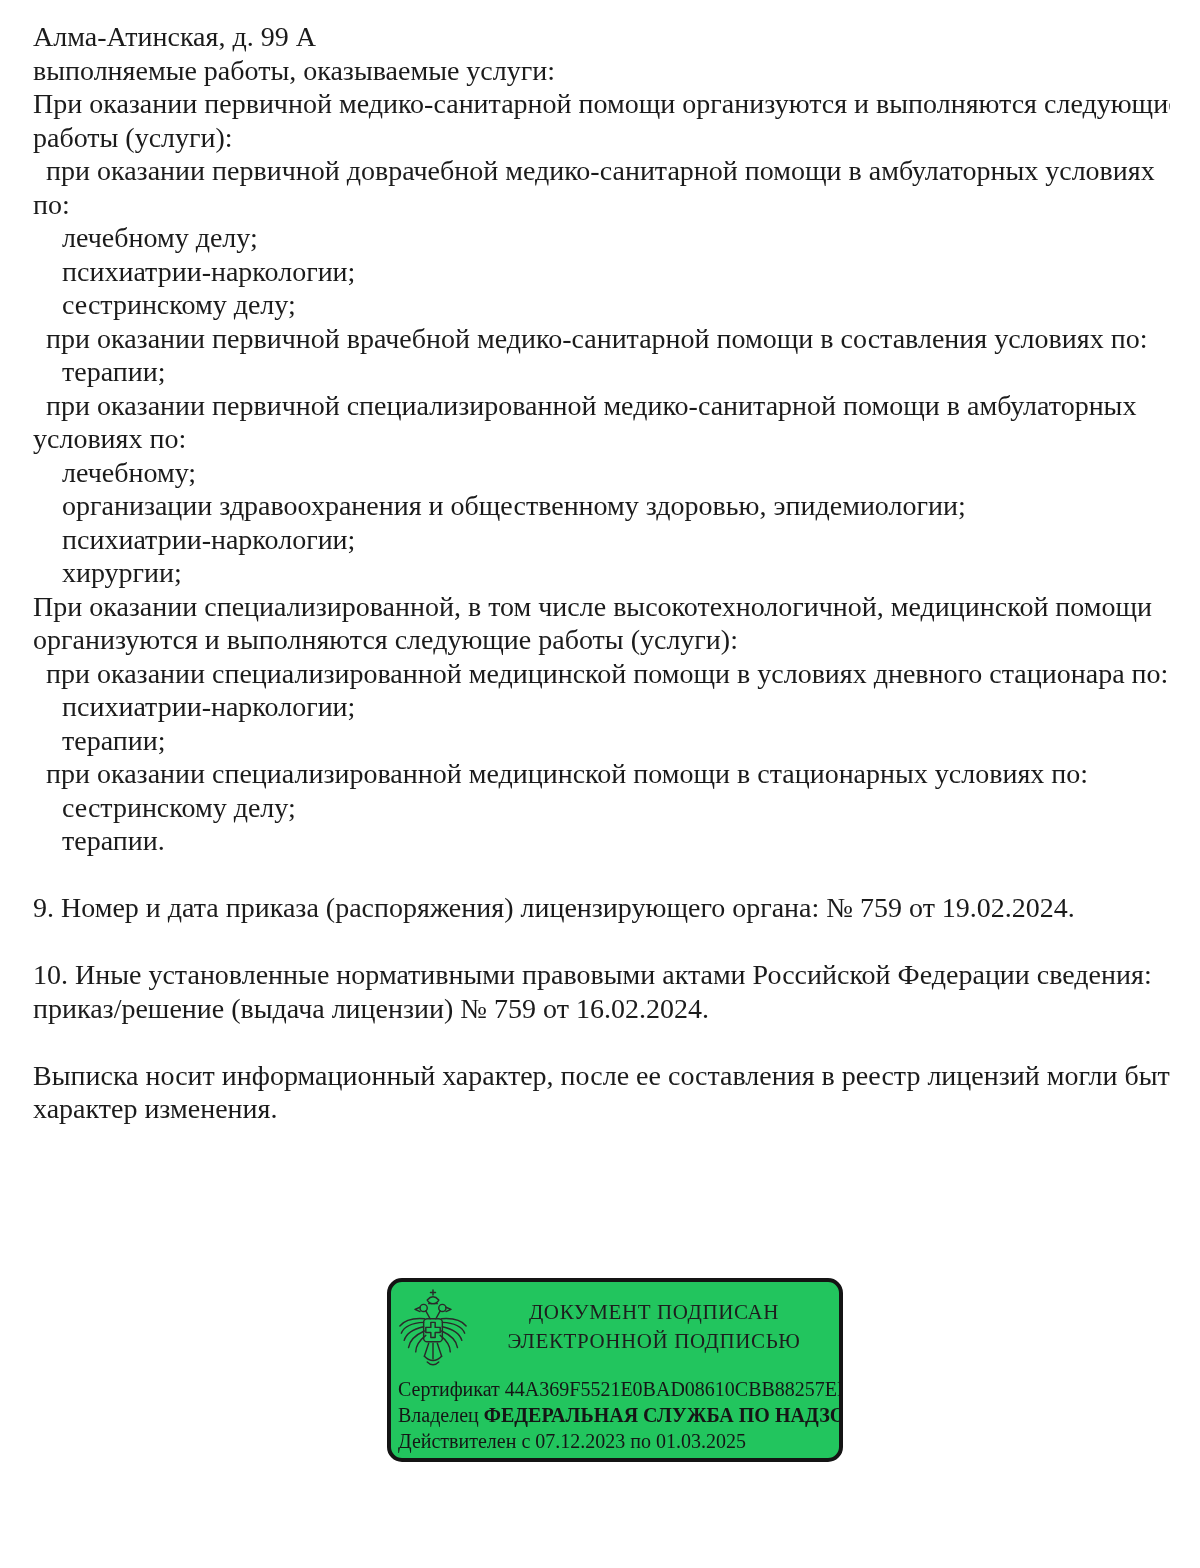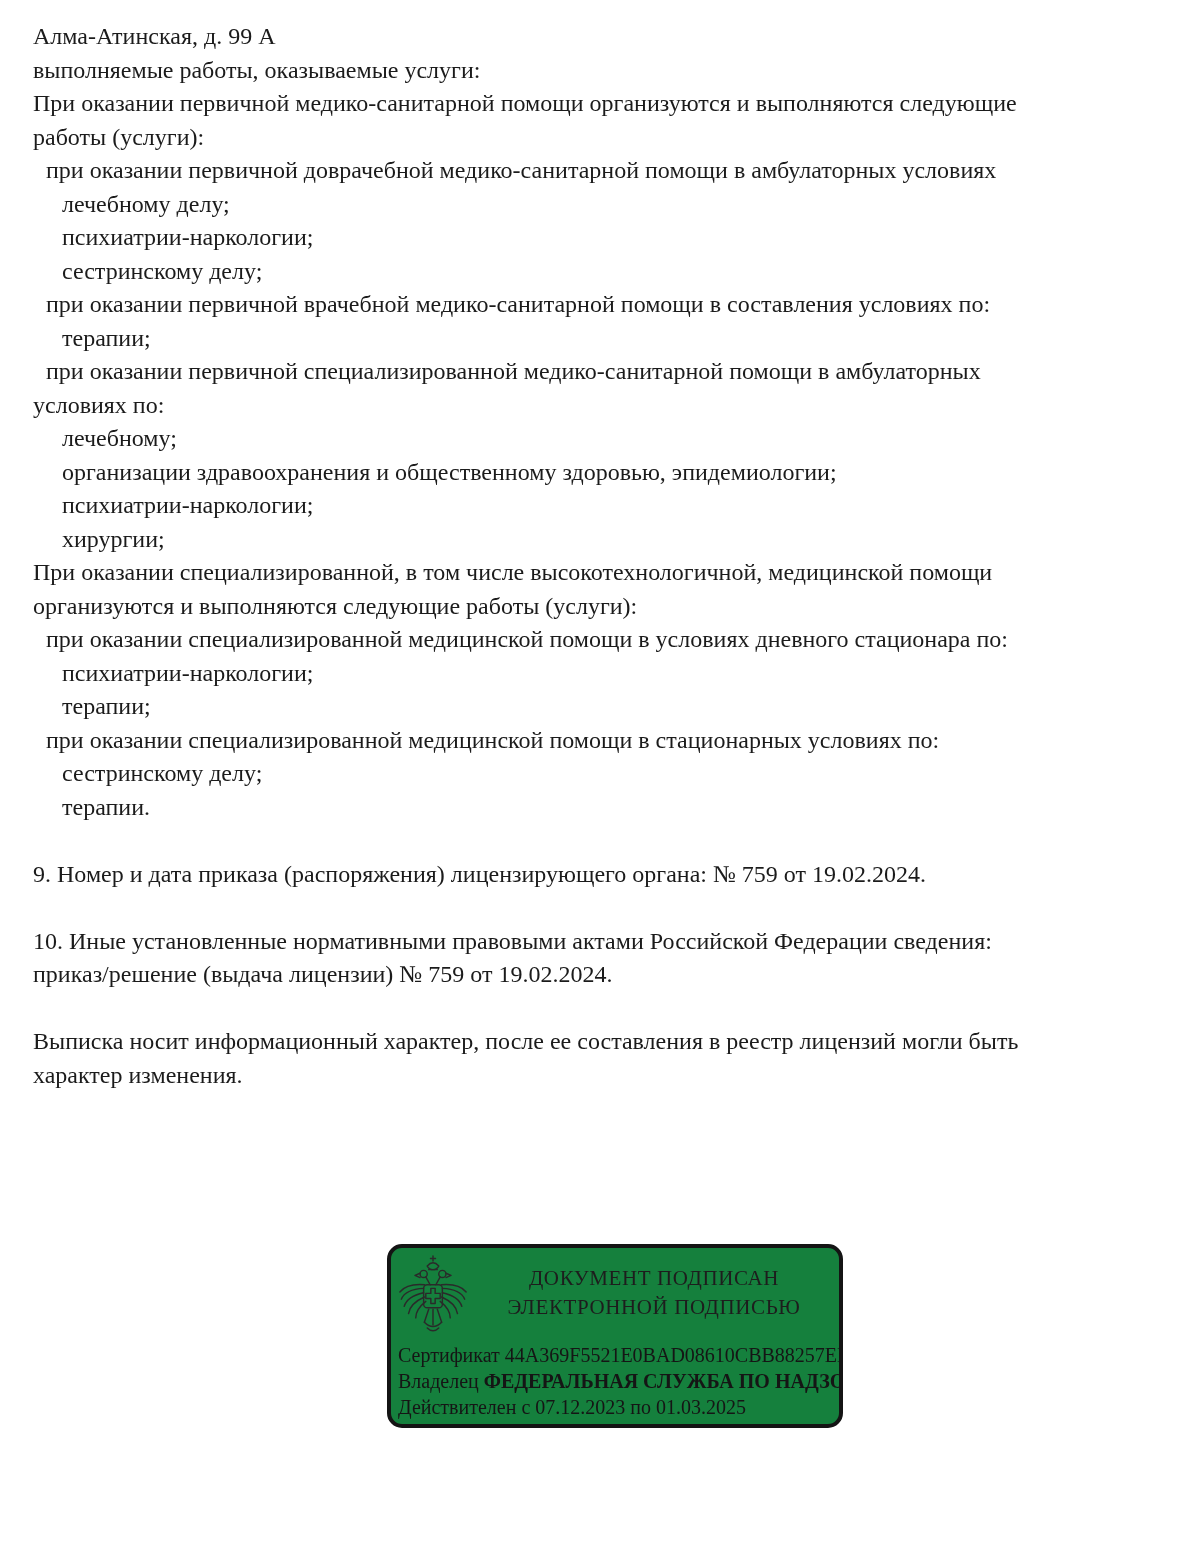--- a/index.html
+++ b/index.html
@@ -11,40 +11,40 @@
     position: relative;
     width: 1200px;
     height: 1568px;
     background: #ffffff;
     color: #1b1b1b;
     font-family: "Liberation Serif", "DejaVu Serif", serif;
     overflow: hidden;
   }
   .doc-text {
     padding: 20px 30px 0 33px;
-    font-size: 24px;
+    font-size: 28px;
     line-height: 33.5px;
   }
   .line {
     white-space: pre;
     overflow: hidden;
   }
   .ind0 { padding-left: 0; }
   .ind1 { padding-left: 13px; }
   .ind2 { padding-left: 29px; }
 
   .stamp {
     box-sizing: border-box;
     margin: 152px 0 0 387px;
     width: 456px;
     height: 184px;
     border: 4px solid #141414;
     border-radius: 15px;
     overflow: hidden;
-    background: #15803d;
+    background: #22c55e;
   }
   .stamp-top {
     display: flex;
     height: 94px;
   }
   .emblem {
     flex: 0 0 72px;
     margin: 6px 0 0 6px;
     height: 86px;
   }
@@ -74,20 +74,21 @@
 <body>
 
 <div class="page">
 
   <div class="doc-text">
       <div class="line ind0">Алма-Атинская, д. 99 А</div>
       <div class="line ind0">выполняемые работы, оказываемые услуги:</div>
       <div class="line ind0">При оказании первичной медико-санитарной помощи организуются и выполняются следующие</div>
       <div class="line ind0">работы (услуги):</div>
       <div class="line ind1">при оказании первичной доврачебной медико-санитарной помощи в амбулаторных условиях</div>
+      <div class="line ind0">по:</div>
       <div class="line ind2">лечебному делу;</div>
       <div class="line ind2">психиатрии-наркологии;</div>
       <div class="line ind2">сестринскому делу;</div>
       <div class="line ind1">при оказании первичной врачебной медико-санитарной помощи в составления условиях по:</div>
       <div class="line ind2">терапии;</div>
       <div class="line ind1">при оказании первичной специализированной медико-санитарной помощи в амбулаторных</div>
       <div class="line ind0">условиях по:</div>
       <div class="line ind2">лечебному;</div>
       <div class="line ind2">организации здравоохранения и общественному здоровью, эпидемиологии;</div>
       <div class="line ind2">психиатрии-наркологии;</div>
@@ -97,21 +98,21 @@
       <div class="line ind1">при оказании специализированной медицинской помощи в условиях дневного стационара по:</div>
       <div class="line ind2">психиатрии-наркологии;</div>
       <div class="line ind2">терапии;</div>
       <div class="line ind1">при оказании специализированной медицинской помощи в стационарных условиях по:</div>
       <div class="line ind2">сестринскому делу;</div>
       <div class="line ind2">терапии.</div>
       <div class="line ind0">&nbsp;</div>
       <div class="line ind0">9. Номер и дата приказа (распоряжения) лицензирующего органа: № 759 от 19.02.2024.</div>
       <div class="line ind0">&nbsp;</div>
       <div class="line ind0">10. Иные установленные нормативными правовыми актами Российской Федерации сведения:</div>
-      <div class="line ind0">приказ/решение (выдача лицензии) № 759 от 19.02.2024.</div>
+      <div class="line ind0">приказ/решение (выдача лицензии) № 759 от 16.02.2024.</div>
       <div class="line ind0">&nbsp;</div>
       <div class="line ind0">Выписка носит информационный характер, после ее составления в реестр лицензий могли быть</div>
       <div class="line ind0">характер изменения.</div>
     </div>
 
   <div class="stamp">
     <div class="stamp-top">
       <div class="emblem">
         <svg viewBox="0 0 100 118" xmlns="http://www.w3.org/2000/svg">
           <g fill="none" stroke="#2a2a2a" stroke-width="2" stroke-linecap="round" stroke-linejoin="round">

